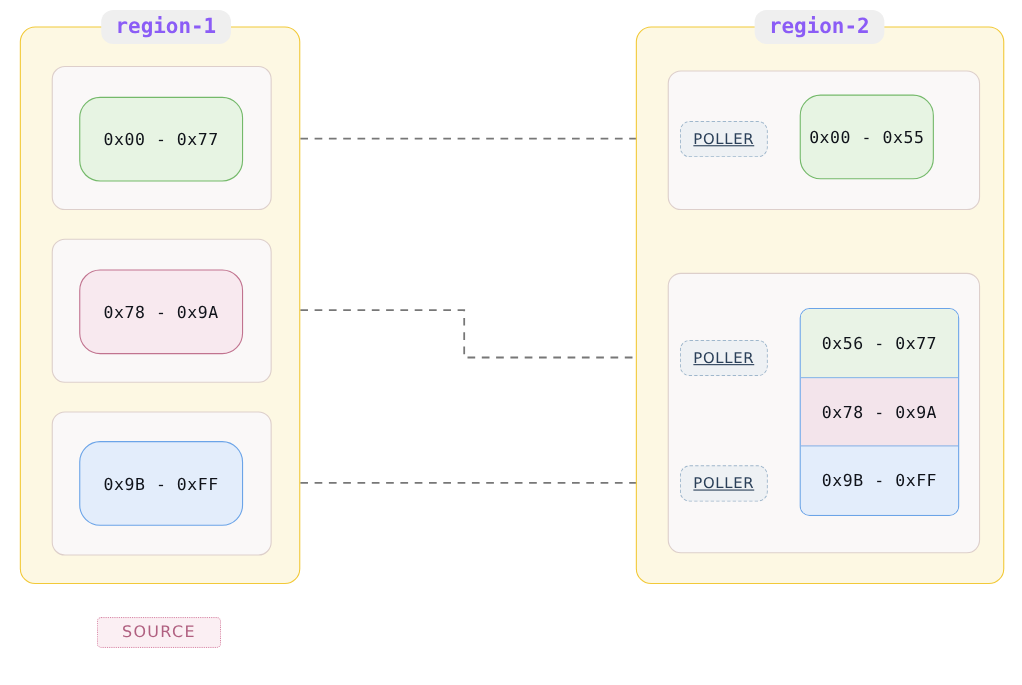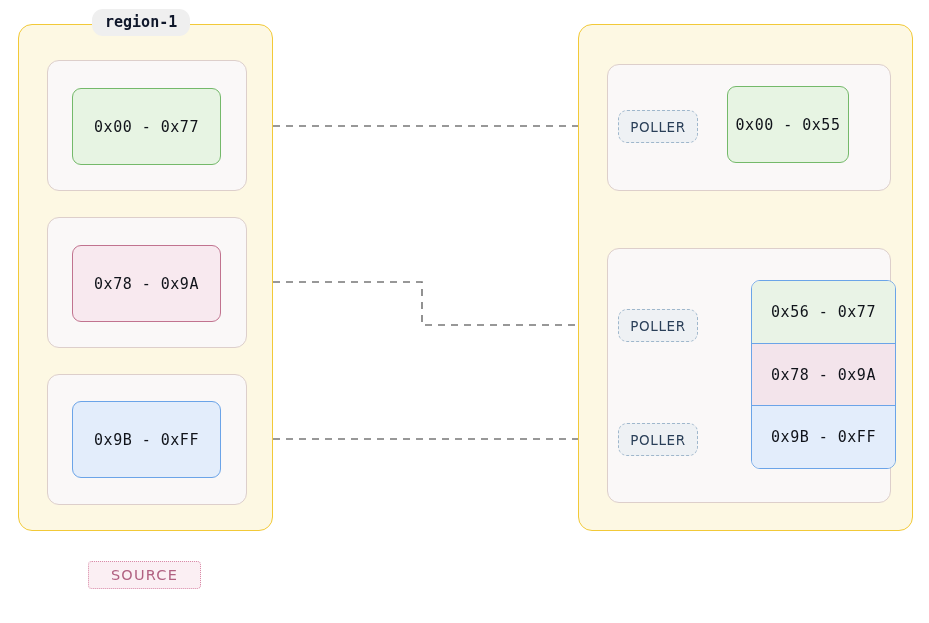--- a/index.html
+++ b/index.html
@@ -20,44 +20,44 @@
   .region{
     position:absolute;
     background:#fdf8e3;
     border:1.6px solid #f2c938;
     border-radius:14px;
     z-index:2;
   }
   .region-label{
     position:absolute;
     background:#efefef;
-    color:#0f172a;
+    color:#8b5cf6;
     font-family:"DejaVu Sans Mono", monospace;
     font-weight:bold;
-    font-size:15px;
+    font-size:19px;
     letter-spacing:0px;
     padding:4px 13px 5px 13px;
     border-radius:11px;
     z-index:6;
     white-space:nowrap;
   }
 
   
   .group{
     position:absolute;
     background:#faf8f8;
     border:1.3px solid #ddcfcb;
     border-radius:12px;
     z-index:3;
   }
 
   
   .memblock{
     position:absolute;
-    border-radius:9px;
+    border-radius:19px;
     display:flex;align-items:center;justify-content:center;
     font-family:"DejaVu Sans Mono", monospace;
     font-size:15px;
     color:#10131a;
     letter-spacing:0.5px;
     z-index:4;
     box-sizing:border-box;
     white-space:nowrap;
   }
   .mb-green{background:#e7f4e3;border:1.6px solid #74b96a;}
@@ -65,21 +65,21 @@
   .mb-blue {background:#e3edfb;border:1.6px solid #6ba4e8;}
 
   
   .stack{
     position:absolute;
     border:1.6px solid #6ba4e8;
     border-radius:9px;
     overflow:hidden;
     z-index:4;
     box-sizing:border-box;
-    display:flex;flex-direction:column;margin-left:24px;
+    display:flex;flex-direction:column;
   }
   .seg{
     flex:1 1 0;
     display:flex;align-items:center;justify-content:center;
     font-family:"DejaVu Sans Mono", monospace;
     font-size:15px;
     color:#10131a;
     letter-spacing:0.5px;
     white-space:nowrap;
     box-sizing:border-box;
@@ -95,20 +95,21 @@
     border:1.5px dashed #9fb7cc;
     border-radius:9px;
     display:flex;align-items:center;justify-content:center;
     font-family:"DejaVu Sans", sans-serif;
     font-size:13.5px;
     color:#2a3f58;
     letter-spacing:0.6px;
     z-index:4;
     box-sizing:border-box;
     white-space:nowrap;
+    text-decoration:underline;
   }
 
   
   .tag{
     position:absolute;
     background:#fbeff3;
     border:1.6px dotted #d98aa8;
     border-radius:4px;
     display:flex;align-items:center;justify-content:center;
     font-family:"DejaVu Sans", sans-serif;
@@ -158,20 +159,21 @@
   <div class="group" style="left:47px;top:60px;width:198px;height:129px;"></div>
   <div class="group" style="left:47px;top:217px;width:198px;height:129px;"></div>
   <div class="group" style="left:47px;top:374px;width:198px;height:129px;"></div>
 
   <div class="memblock mb-green" style="left:72px;top:88px;width:149px;height:77px;">0x00 - 0x77</div>
   <div class="memblock mb-pink" style="left:72px;top:245px;width:149px;height:77px;">0x78 - 0x9A</div>
   <div class="memblock mb-blue" style="left:72px;top:401px;width:149px;height:77px;">0x9B - 0xFF</div>
 
   <div class="region" style="left:578px;top:24px;width:333px;height:505px;"></div>
 
+  <div class="region-label" style="left:686px;top:9px;">region-2</div>
 
   <div class="group" style="left:607px;top:64px;width:282px;height:125px;"></div>
   <div class="group" style="left:607px;top:248px;width:282px;height:253px;"></div>
 
   <div class="poller" style="left:618px;top:110px;width:80px;height:33px;">POLLER</div>
   <div class="poller" style="left:618px;top:309px;width:80px;height:33px;">POLLER</div>
   <div class="poller" style="left:618px;top:423px;width:80px;height:33px;">POLLER</div>
 
   <div class="memblock mb-green" style="left:727px;top:86px;width:122px;height:77px;">0x00 - 0x55</div>
 

